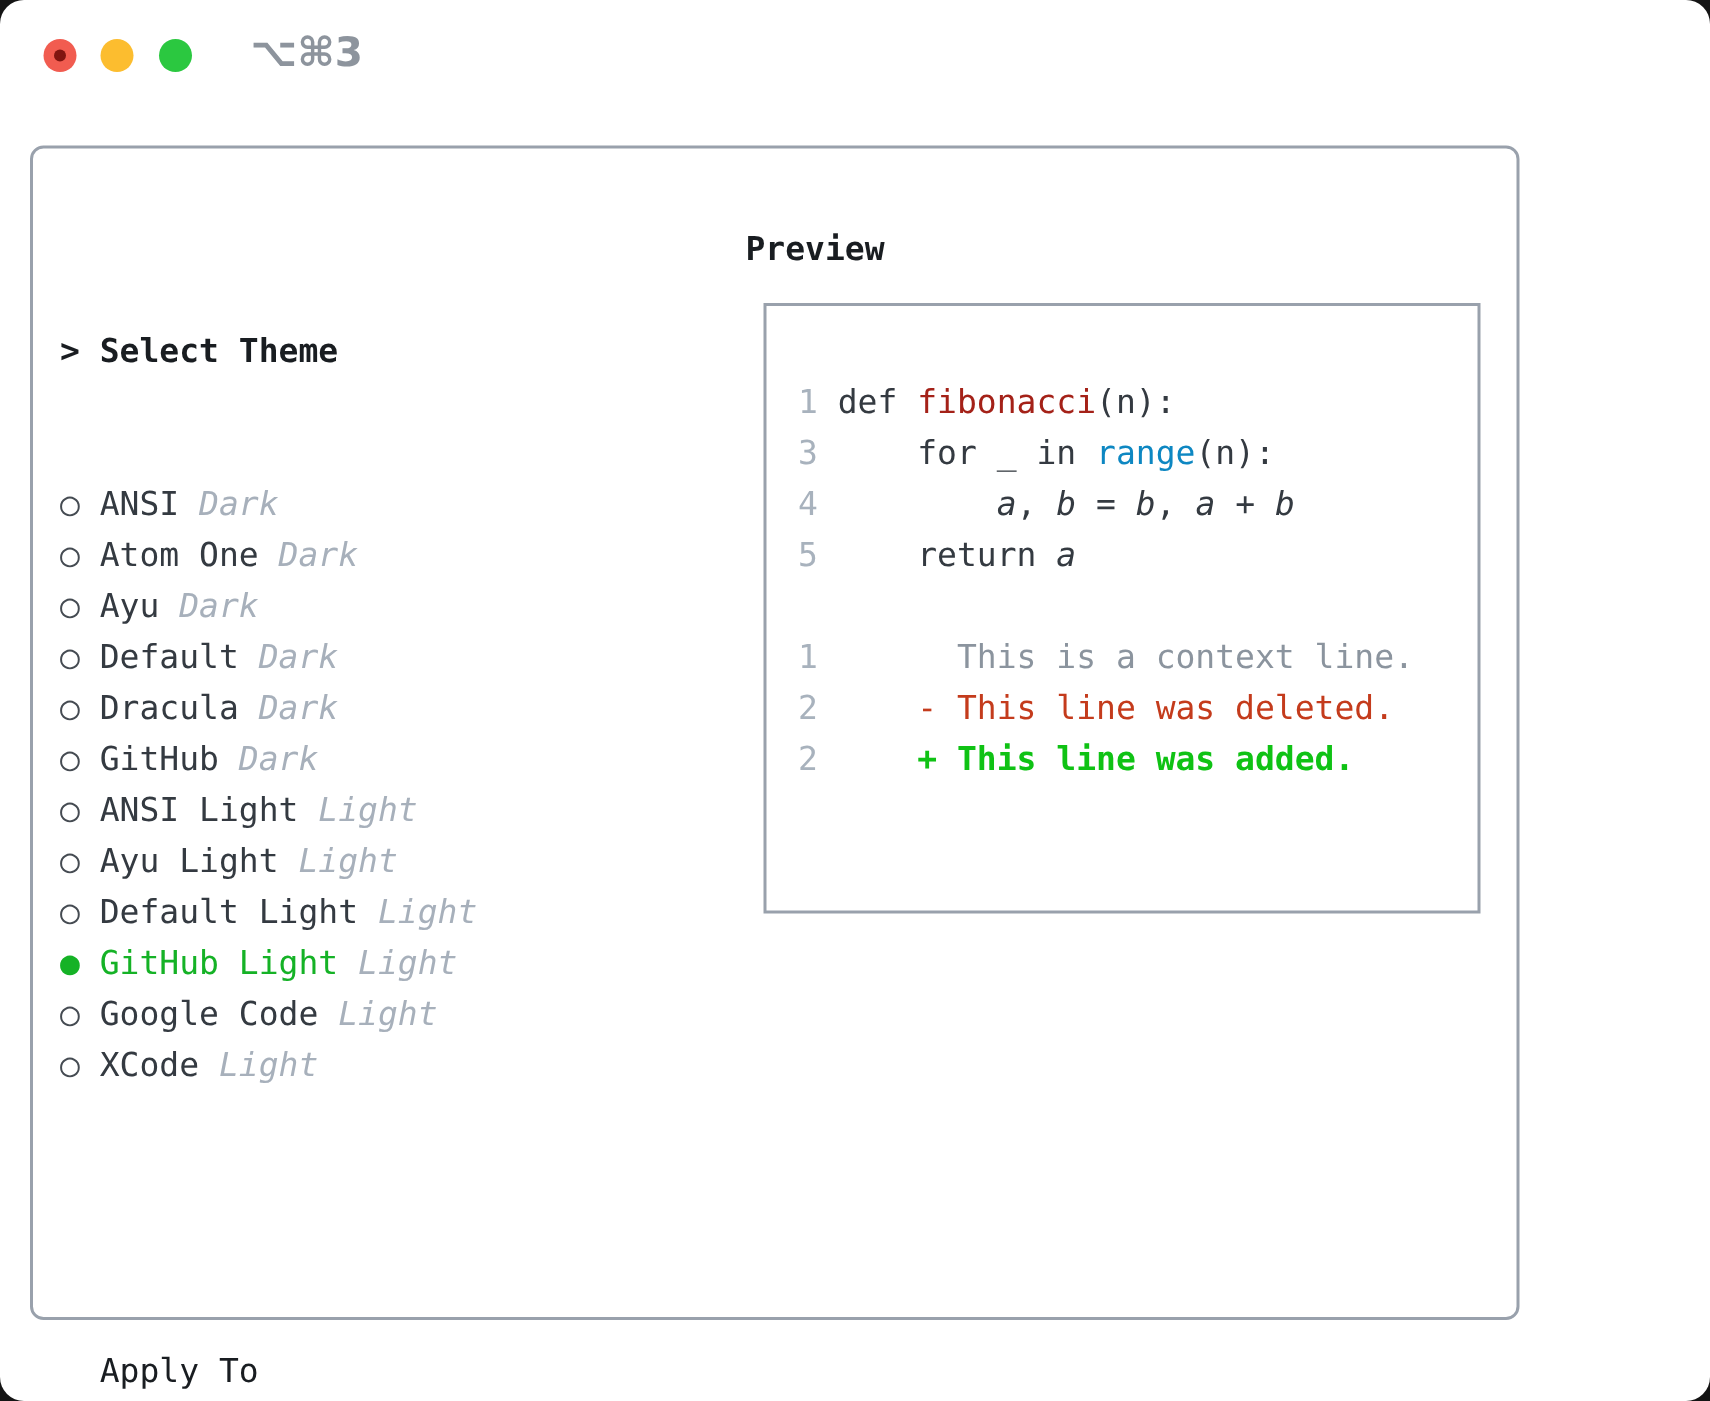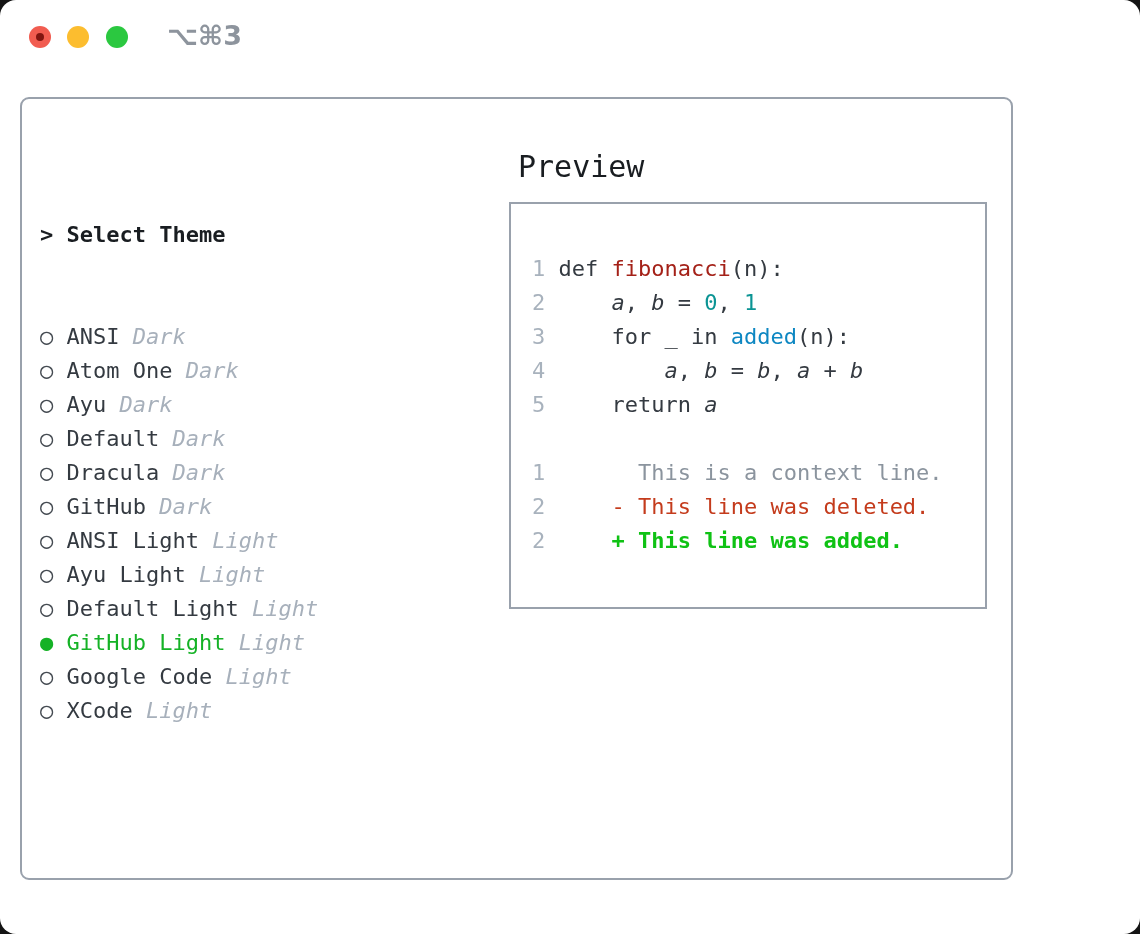--- a/index.html
+++ b/index.html
@@ -32,22 +32,22 @@
   .left-col{position:absolute; left:18px; top:51px;}
   .row{height:34px; white-space:pre;}
   .prompt{font-weight:bold; color:var(--heading);}
   .hdr{font-weight:bold; color:var(--heading);}
   .marker{color:#454b52;}
   .marker.sel{color:var(--green);}
   .name{color:var(--text-dark);}
   .name.sel{color:var(--green);}
   .variant{color:var(--muted);font-style:italic;}
   
-  .preview-title{position:absolute; left:496px; top:51px; height:34px; line-height:34px;
-                 font-size:30px; font-weight:normal; color:var(--heading); white-space:pre;}
+  .preview-title{position:absolute; left:475px; top:51px; height:34px; line-height:34px;
+                 font-size:22px; font-weight:bold; color:var(--heading); white-space:pre;}
   .preview-box{position:absolute; left:487px; top:103px; width:478px; height:407px;
                border:2px solid var(--border); background:#fff; box-sizing:border-box;
                padding:48px 0 0 21px; overflow:hidden;}
   .code-line{height:34px; line-height:34px; font-size:22px; white-space:pre;}
   .ln{color:var(--linenum);}
   .seg-plain{color:var(--text-dark);}
   .seg-function{color:var(--fn);}
   .seg-number{color:var(--num);}
   .seg-builtin{color:var(--builtin);}
   .seg-variable{color:var(--text-dark); font-style:italic;}
@@ -66,33 +66,33 @@
     <div class="tl green"></div>
     <div class="shortcut">⌥⌘3</div>
   </div>
 
   <div class="panel">
 
     <div class="left-col grid">
       <div class="row"><span class="prompt">&gt;</span><span> </span><span class="hdr">Select Theme</span></div>
       <div id="theme-list"><div class="row"><span class="marker">○</span><span> </span><span class="name">ANSI</span><span> </span><span class="variant">Dark</span></div><div class="row"><span class="marker">○</span><span> </span><span class="name">Atom One</span><span> </span><span class="variant">Dark</span></div><div class="row"><span class="marker">○</span><span> </span><span class="name">Ayu</span><span> </span><span class="variant">Dark</span></div><div class="row"><span class="marker">○</span><span> </span><span class="name">Default</span><span> </span><span class="variant">Dark</span></div><div class="row"><span class="marker">○</span><span> </span><span class="name">Dracula</span><span> </span><span class="variant">Dark</span></div><div class="row"><span class="marker">○</span><span> </span><span class="name">GitHub</span><span> </span><span class="variant">Dark</span></div><div class="row"><span class="marker">○</span><span> </span><span class="name">ANSI Light</span><span> </span><span class="variant">Light</span></div><div class="row"><span class="marker">○</span><span> </span><span class="name">Ayu Light</span><span> </span><span class="variant">Light</span></div><div class="row"><span class="marker">○</span><span> </span><span class="name">Default Light</span><span> </span><span class="variant">Light</span></div><div class="row"><span class="marker sel">●</span><span> </span><span class="name sel">GitHub Light</span><span> </span><span class="variant">Light</span></div><div class="row"><span class="marker">○</span><span> </span><span class="name">Google Code</span><span> </span><span class="variant">Light</span></div><div class="row"><span class="marker">○</span><span> </span><span class="name">XCode</span><span> </span><span class="variant">Light</span></div></div>
       <div class="row"> </div>
+      <div class="row"><span>  </span><span class="hdr" style="font-weight:normal;color:var(--heading);">Apply To</span></div>
       
       
       
       
     </div>
 
     <div class="preview-title">Preview</div>
 
     <div class="preview-box">
       <div id="code-block">
           <div class="code-line"><span class="ln">1 </span><span class="seg-plain">def </span><span class="seg-function">fibonacci</span><span class="seg-plain">(n):</span></div>
-          <div class="code-line"><span class="ln">2 </span><span class="seg-plain">    </span><span class="seg-variable">a</span><span class="seg-plain">, </span><span class="seg-variable">b</span><span class="seg-plain"> = </span><span class="seg-number">0</span><span class="seg-plain">, </span><span class="seg-number">1</span></div>
-          <div class="code-line"><span class="ln">3 </span><span class="seg-plain">    for _ in </span><span class="seg-builtin">added</span><span class="seg-plain">(n):</span></div>
+          <div class="code-line"><span class="ln">3 </span><span class="seg-plain">    for _ in </span><span class="seg-builtin">range</span><span class="seg-plain">(n):</span></div>
           <div class="code-line"><span class="ln">4 </span><span class="seg-plain">        </span><span class="seg-variable">a</span><span class="seg-plain">, </span><span class="seg-variable">b</span><span class="seg-plain"> = </span><span class="seg-variable">b</span><span class="seg-plain">, </span><span class="seg-variable">a</span><span class="seg-plain"> + </span><span class="seg-variable">b</span></div>
           <div class="code-line"><span class="ln">5 </span><span class="seg-plain">    return </span><span class="seg-variable">a</span></div>
           <div class="code-line"><span class="ln">  </span></div>
           <div class="code-line"><span class="ln">1 </span><span class="seg-context">      This is a context line.</span></div>
           <div class="code-line"><span class="ln">2 </span><span class="seg-deleted">    - This line was deleted.</span></div>
           <div class="code-line"><span class="ln">2 </span><span class="seg-added">    + This line was added.</span></div>
         </div>
     </div>
 
   </div>

